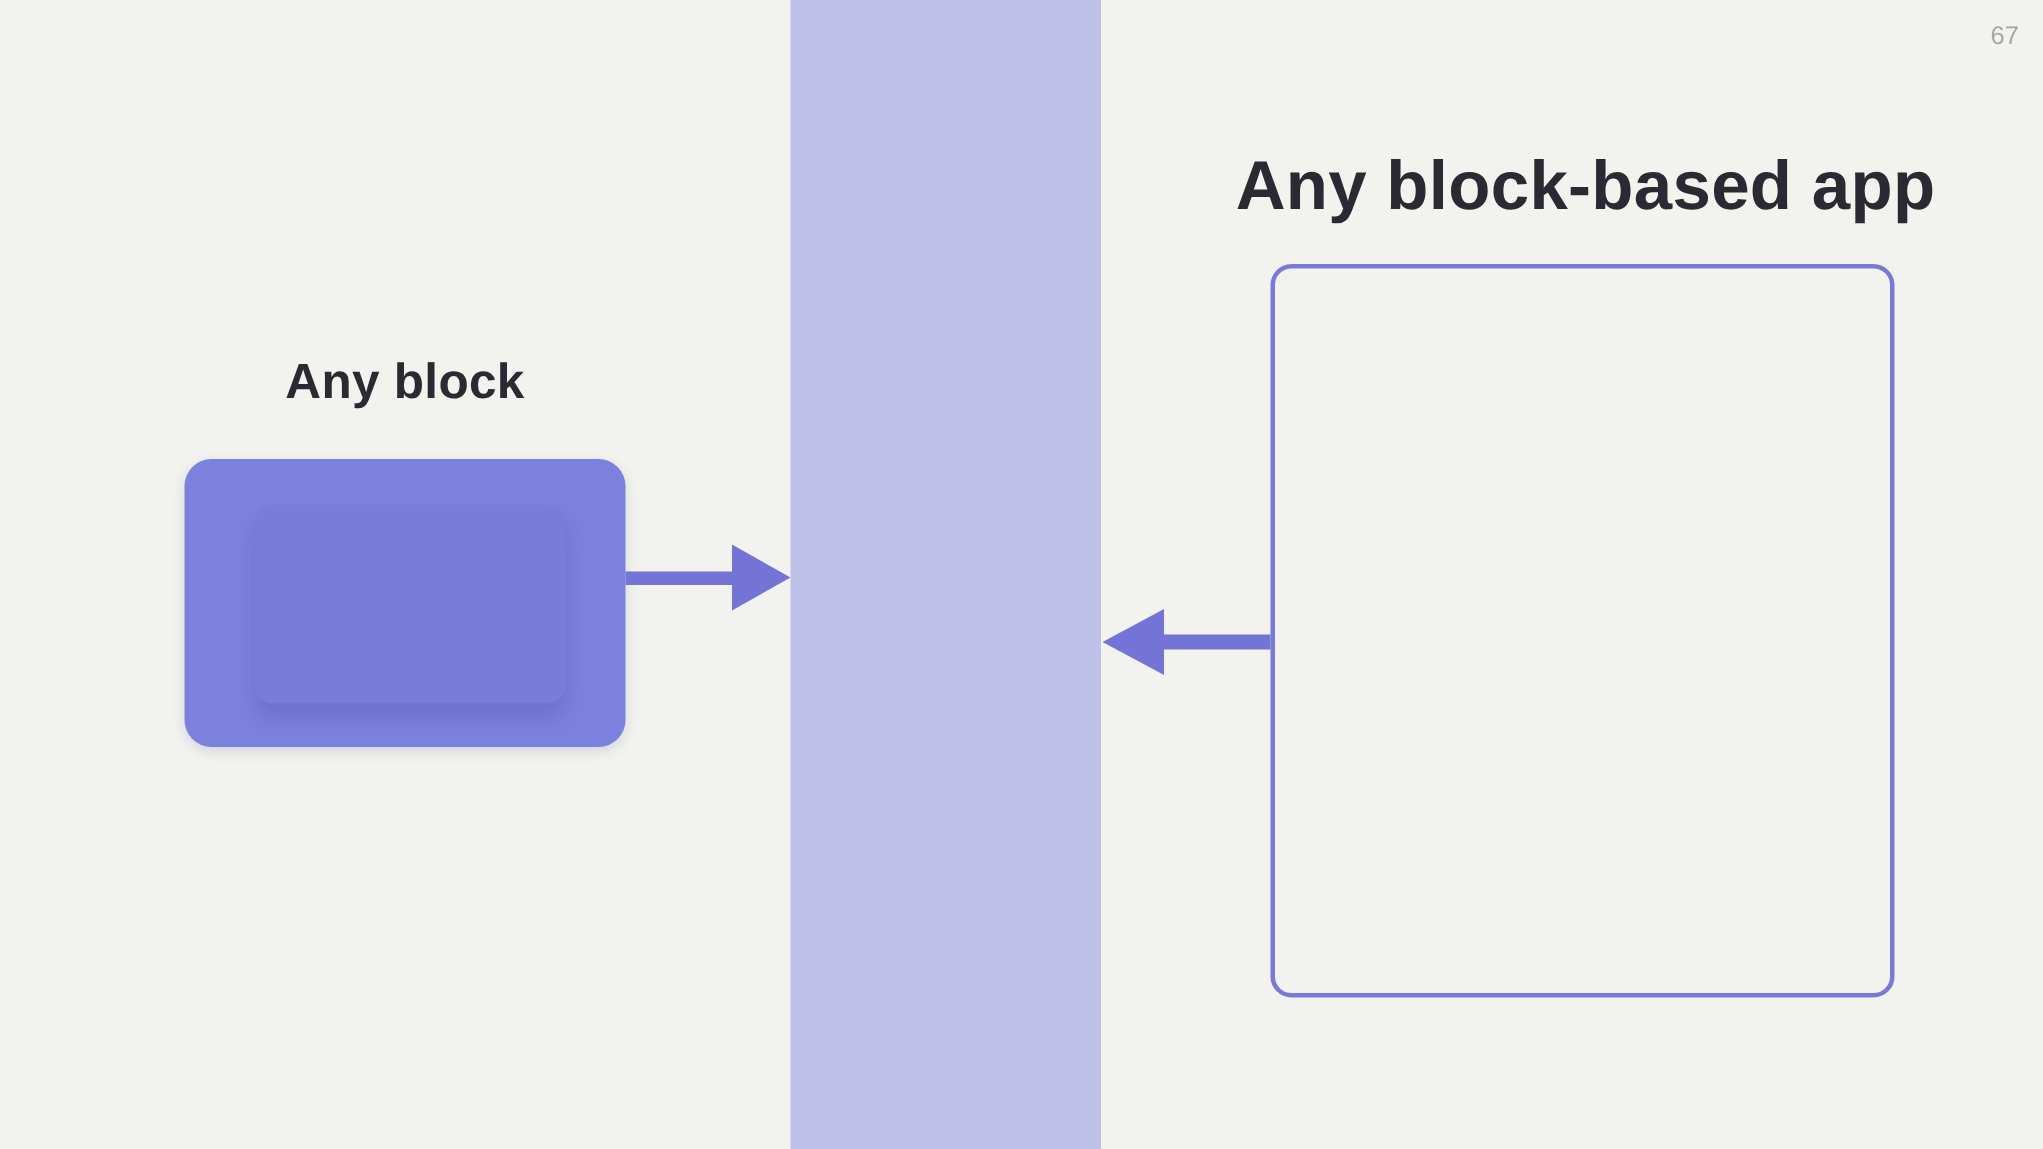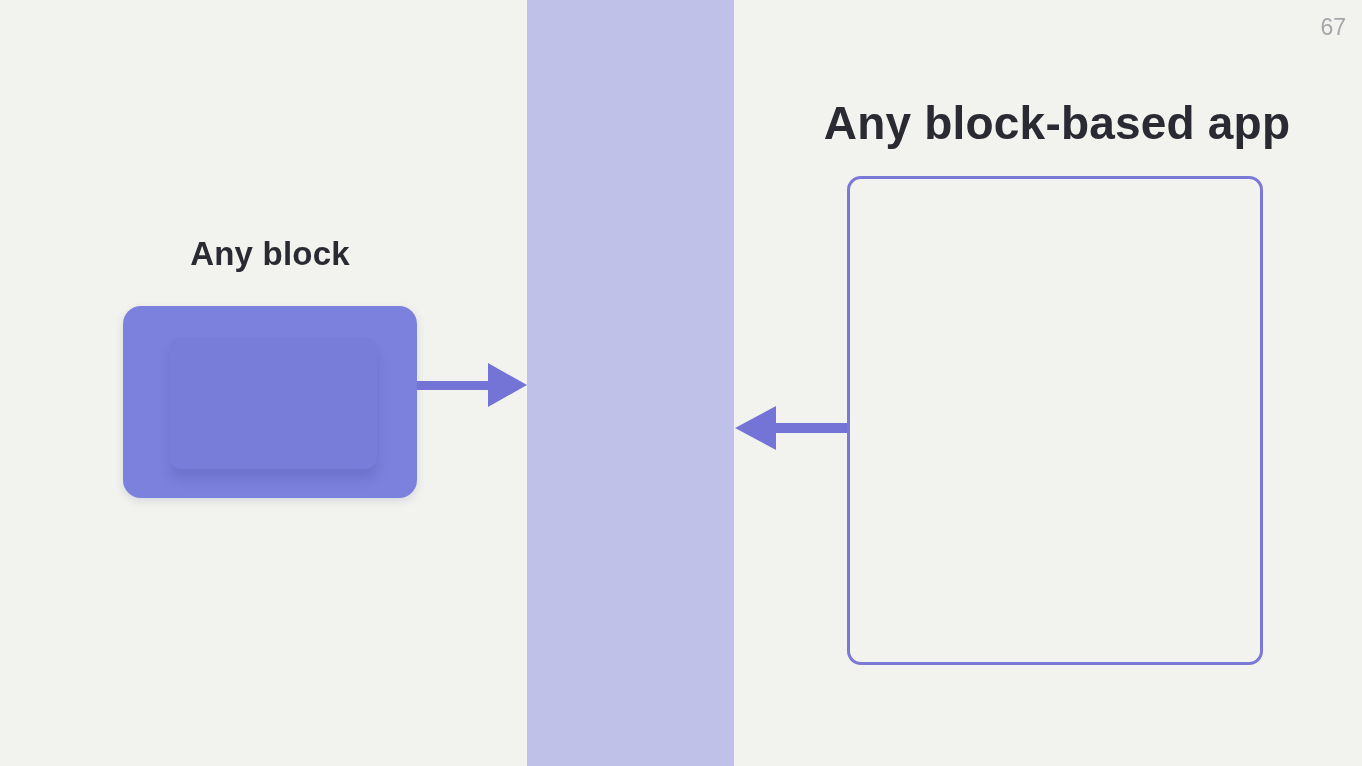--- a/index.html
+++ b/index.html
@@ -20,21 +20,21 @@
     position: relative;
     width: 1362px;
     height: 766px;
     background: var(--background);
     overflow: hidden;
   }
   .page-number {
     position: absolute;
     top: 14px;
     right: 16px;
-    font-size: 23px;
+    font-size: 17px;
     font-weight: 400;
     color: var(--page-number);
   }
   .band {
     position: absolute;
     left: 527px;
     top: 0;
     width: 207px;
     height: 766px;
     background: var(--band);

